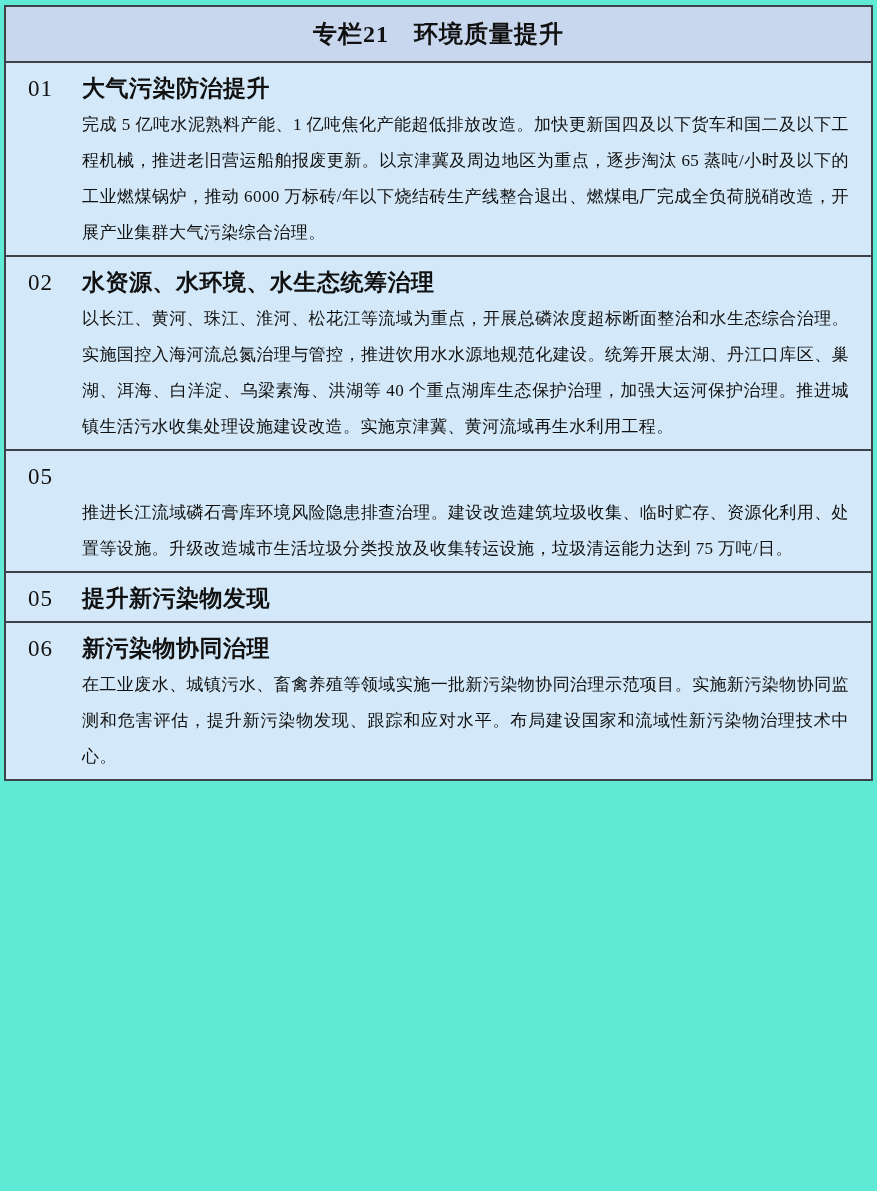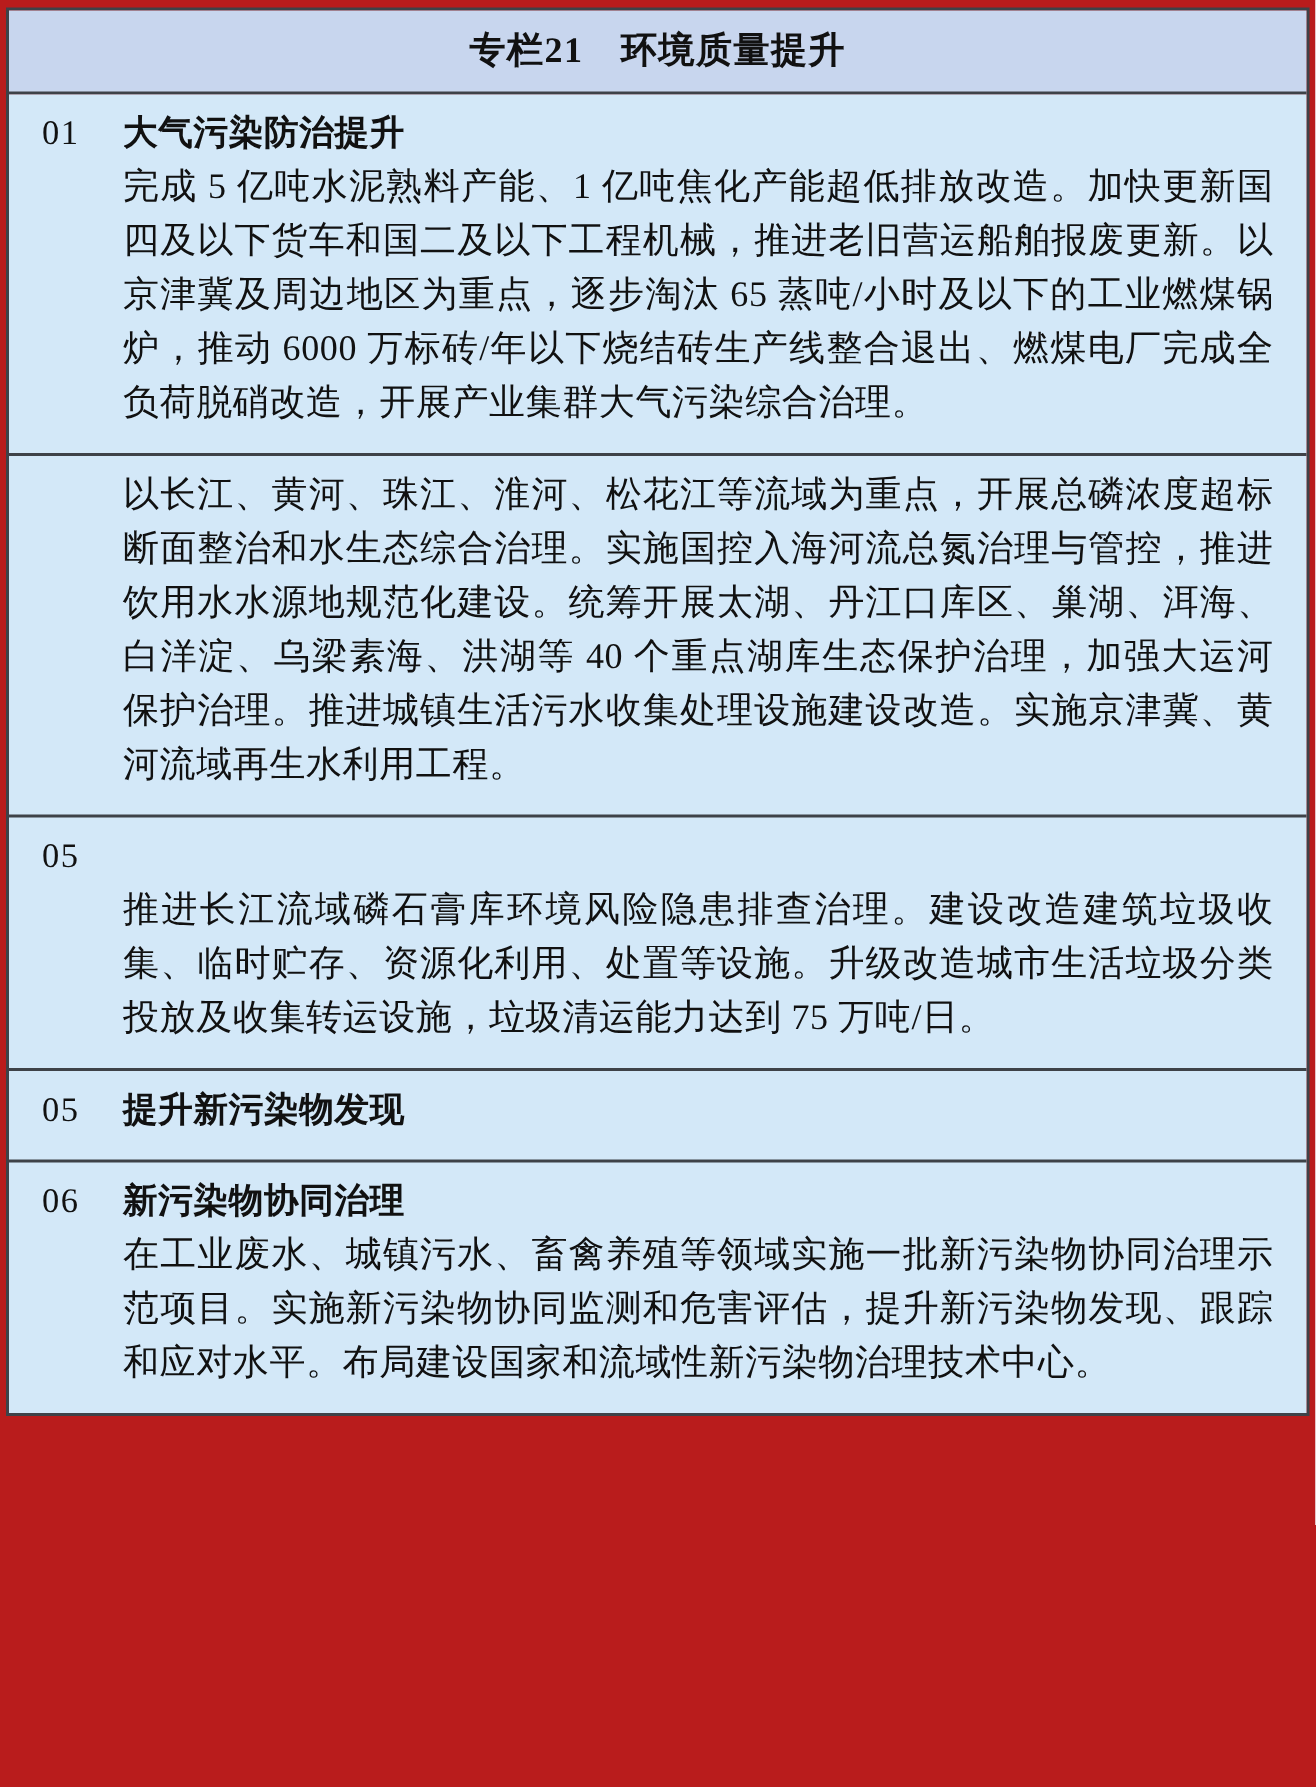--- a/index.html
+++ b/index.html
@@ -5,21 +5,21 @@
   html, body {
     margin: 0;
     padding: 0;
     background: #ffffff;
     font-family: "Liberation Serif", "DejaVu Serif", serif;
     color: #111111;
   }
   .page {
     width: 877px;
     height: 1191px;
-    background: #b91c1c;
+    background: #5eead4;
     box-sizing: border-box;
     overflow: hidden;
   }
   .panel {
     margin: 5px 4px 8px 4px;
     border: 2px solid #3e4248;
     box-sizing: border-box;
   }
   .panel-header {
     background: #c8d6ee;
@@ -28,21 +28,21 @@
     padding: 12px 0 12px 0;
     font-size: 24px;
     font-weight: bold;
     line-height: 30px;
     letter-spacing: 1px;
   }
   .sections {
     background: #d3e8f8;
   }
   .section {
-    padding: 8px 22px 15px 22px;
+    padding: 8px 22px 4px 22px;
   }
   .section + .section {
     border-top: 2px solid #3e4248;
   }
   .sec-head {
     display: flex;
     align-items: baseline;
     font-size: 23px;
     line-height: 36px;
   }
@@ -51,21 +51,21 @@
     flex: 0 0 54px;
     font-weight: normal;
     letter-spacing: 1px;
   }
   .sec-title {
     font-weight: bold;
     letter-spacing: 0.5px;
   }
   .sec-body {
     margin: 0 0 0 54px;
-    font-size: 24px;
+    font-size: 17px;
     line-height: 36px;
     text-align: justify;
     letter-spacing: 0.4px;
   }
 </style>
 </head>
 <body>
 
 <div class="page">
   <div class="panel">
@@ -78,20 +78,24 @@
 
       <div class="section">
         <div class="sec-head">
           <span class="sec-num">01</span>
           <span class="sec-title">大气污染防治提升</span>
         </div>
         <p class="sec-body">完成 5 亿吨水泥熟料产能、1 亿吨焦化产能超低排放改造。加快更新国四及以下货车和国二及以下工程机械，推进老旧营运船舶报废更新。以京津冀及周边地区为重点，逐步淘汰 65 蒸吨/小时及以下的工业燃煤锅炉，推动 6000 万标砖/年以下烧结砖生产线整合退出、燃煤电厂完成全负荷脱硝改造，开展产业集群大气污染综合治理。</p>
       </div>
 
       <div class="section">
+        <div class="sec-head">
+          <span class="sec-num">02</span>
+          <span class="sec-title">水资源、水环境、水生态统筹治理</span>
+        </div>
         <p class="sec-body">以长江、黄河、珠江、淮河、松花江等流域为重点，开展总磷浓度超标断面整治和水生态综合治理。实施国控入海河流总氮治理与管控，推进饮用水水源地规范化建设。统筹开展太湖、丹江口库区、巢湖、洱海、白洋淀、乌梁素海、洪湖等 40 个重点湖库生态保护治理，加强大运河保护治理。推进城镇生活污水收集处理设施建设改造。实施京津冀、黄河流域再生水利用工程。</p>
       </div>
 
 
       <div class="section">
         <div class="sec-head">
           <span class="sec-num">05</span>
         </div>
         <p class="sec-body">推进长江流域磷石膏库环境风险隐患排查治理。建设改造建筑垃圾收集、临时贮存、资源化利用、处置等设施。升级改造城市生活垃圾分类投放及收集转运设施，垃圾清运能力达到 75 万吨/日。</p>
       </div>

